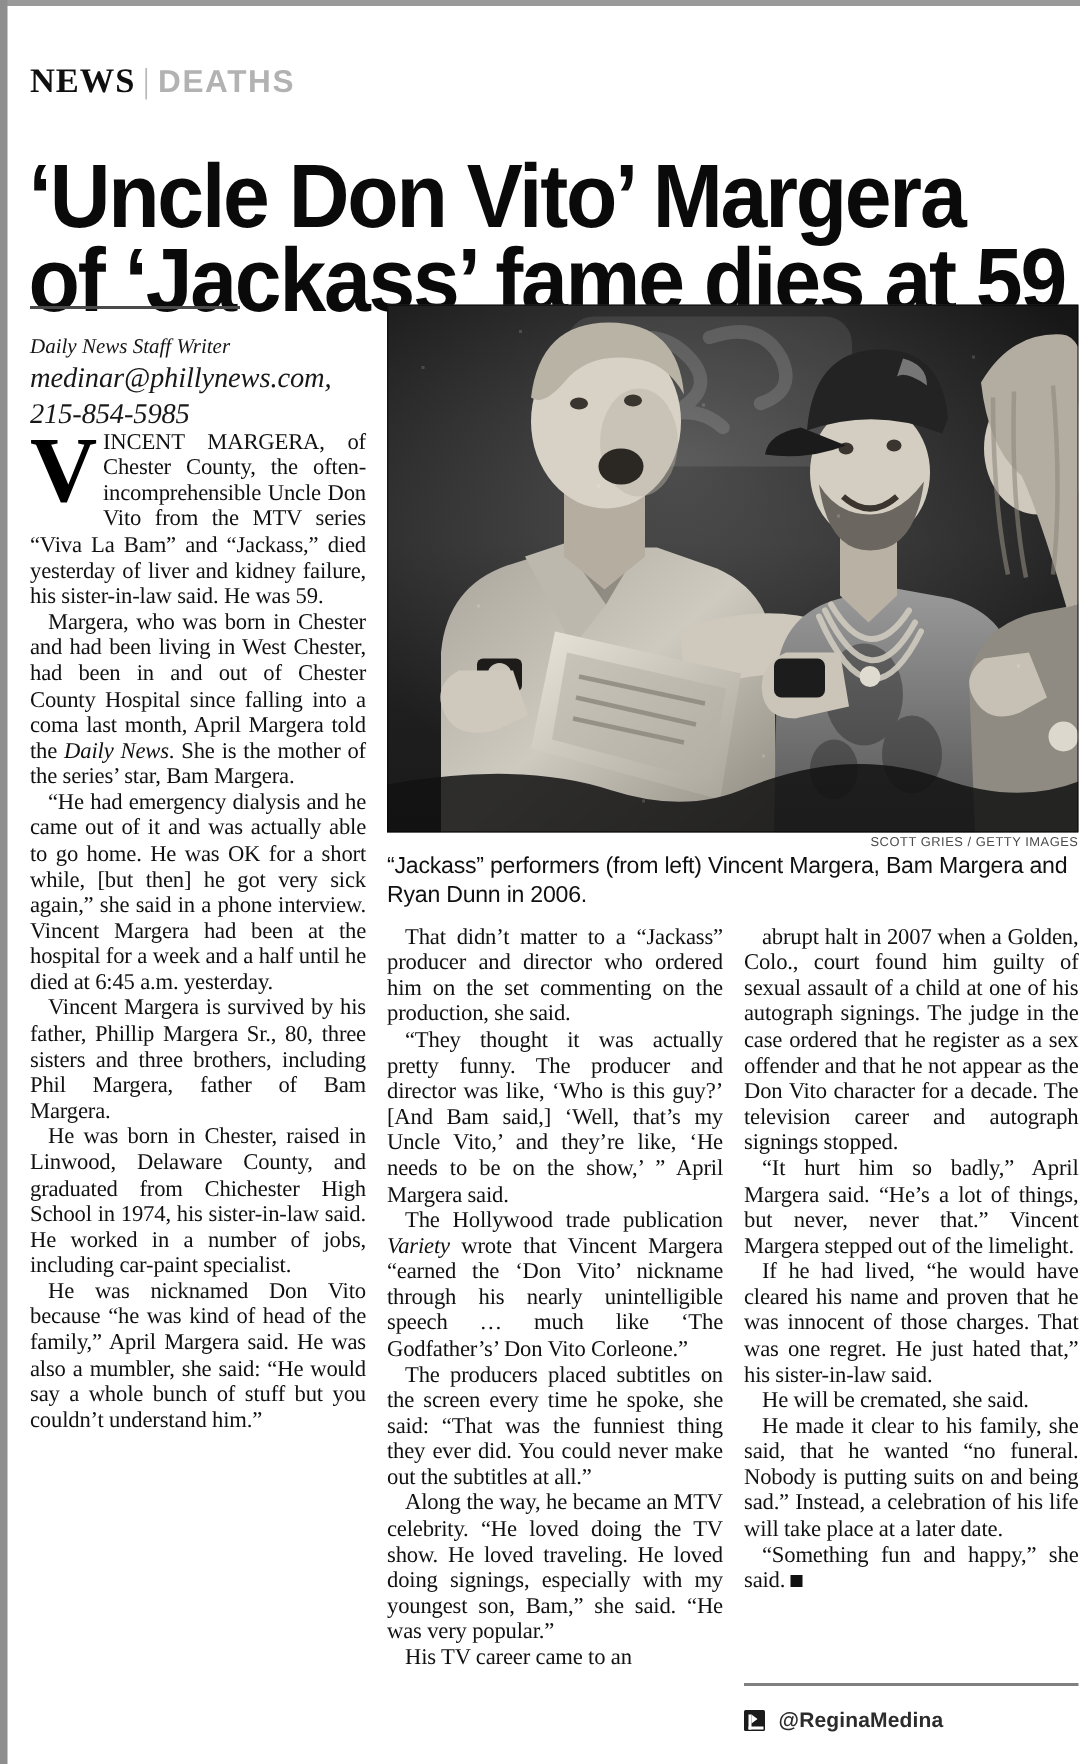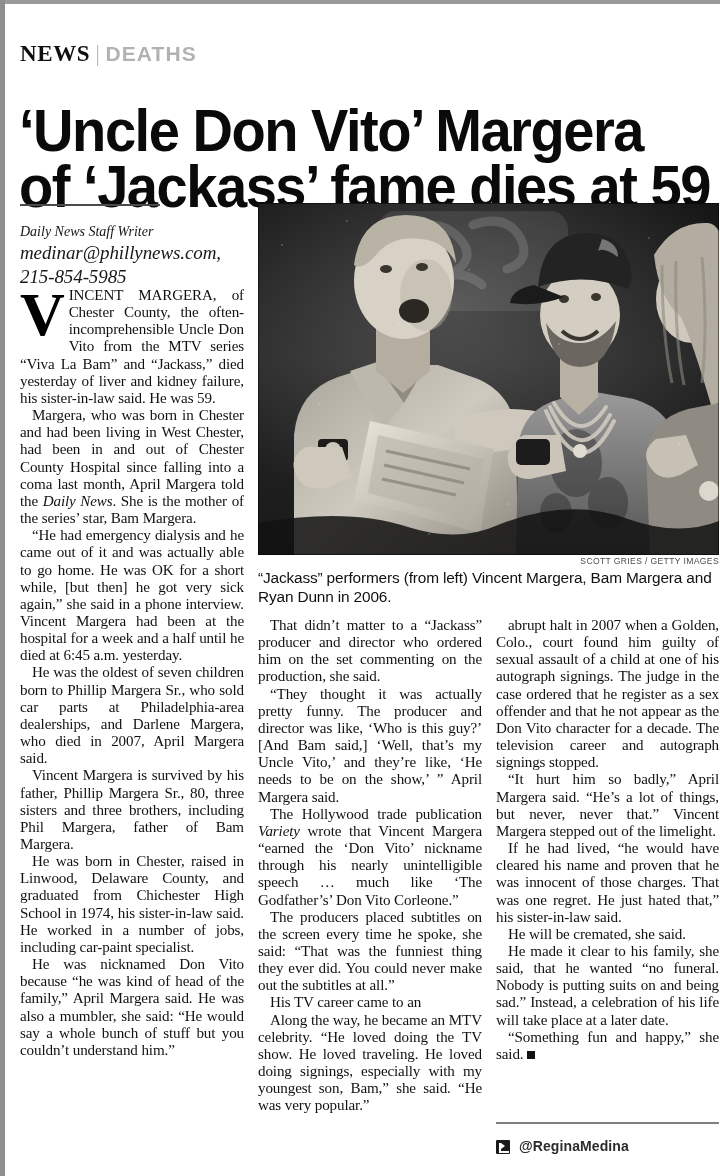--- a/index.html
+++ b/index.html
@@ -420,33 +420,32 @@
   <div class="photo-credit">SCOTT GRIES / GETTY IMAGES</div>
 
   <div class="caption">
     <b>“Jackass” performers</b><span> (from left) Vincent Margera, Bam Margera and Ryan Dunn in 2006.</span>
   </div>
 
   <div class="col" id="col1">
     <p><span class="dropcap">V</span><span>INCENT MARGERA, of Chester County, the often-incomprehensible Uncle Don Vito from the MTV series “Viva La Bam” and “Jackass,” died yesterday of liver and kidney failure, his sister-in-law said. He was 59.</span></p>
     <p><span>Margera, who was born in Chester and had been living in West Chester, had been in and out of Chester County Hospital since falling into a coma last month, April Margera told the <i>Daily News</i>. She is the mother of the series’ star, Bam Margera.</span></p>
     <p><span>“He had emergency dialysis and he came out of it and was actually able to go home. He was OK for a short while, [but then] he got very sick again,” she said in a phone interview. Vincent Margera had been at the hospital for a week and a half until he died at 6:45 a.m. yesterday.</span></p>
-    <p><span>He was the oldest of seven children born to Phillip Margera Sr., who sold car parts at Philadelphia-area dealerships, and Darlene Margera, who died in 2007, April Margera said.</span></p>
     <p><span>Vincent Margera is survived by his father, Phillip Margera Sr., 80, three sisters and three brothers, including Phil Margera, father of Bam Margera.</span></p>
     <p><span>He was born in Chester, raised in Linwood, Delaware County, and graduated from Chichester High School in 1974, his sister-in-law said. He worked in a number of jobs, including car-paint specialist.</span></p>
     <p><span>He was nicknamed Don Vito because “he was kind of head of the family,” April Margera said. He was also a mumbler, she said: “He would say a whole bunch of stuff but you couldn’t understand him.”</span></p>
   </div>
 
   <div class="col" id="col2">
     <p><span>That didn’t matter to a “Jackass” producer and director who ordered him on the set commenting on the production, she said.</span></p>
     <p><span>“They thought it was actually pretty funny. The producer and director was like, ‘Who is this guy?’ [And Bam said,] ‘Well, that’s my Uncle Vito,’ and they’re like, ‘He needs to be on the show,’ ” April Margera said.</span></p>
     <p><span>The Hollywood trade publication <i>Variety</i> wrote that Vincent Margera “earned the ‘Don Vito’ nickname through his nearly unintelligible speech … much like ‘The Godfather’s’ Don Vito Corleone.”</span></p>
     <p><span>The producers placed subtitles on the screen every time he spoke, she said: “That was the funniest thing they ever did. You could never make out the subtitles at all.”</span></p>
+    <p><span>Along the way, he became an MTV celebrity. “He loved doing the TV show. He loved traveling. He loved doing signings, especially with my youngest son, Bam,” she said. “He was very popular.”</span></p>
     <p><span>His TV career came to an</span></p>
-    <p><span>Along the way, he became an MTV celebrity. “He loved doing the TV show. He loved traveling. He loved doing signings, especially with my youngest son, Bam,” she said. “He was very popular.”</span></p>
   </div>
 
   <div class="col" id="col3">
     <p><span>abrupt halt in 2007 when a Golden, Colo., court found him guilty of sexual assault of a child at one of his autograph signings. The judge in the case ordered that he register as a sex offender and that he not appear as the Don Vito character for a decade. The television career and autograph signings stopped.</span></p>
     <p><span>“It hurt him so badly,” April Margera said. “He’s a lot of things, but never, never that.” Vincent Margera stepped out of the limelight.</span></p>
     <p><span>If he had lived, “he would have cleared his name and proven that he was innocent of those charges. That was one regret. He just hated that,” his sister-in-law said.</span></p>
     <p><span>He will be cremated, she said.</span></p>
     <p><span>He made it clear to his family, she said, that he wanted “no funeral. Nobody is putting suits on and being sad.” Instead, a celebration of his life will take place at a later date.</span></p>
     <p class="last-para"><span>“Something fun and happy,” she said.</span><span class="endmark"></span></p>
   </div>

